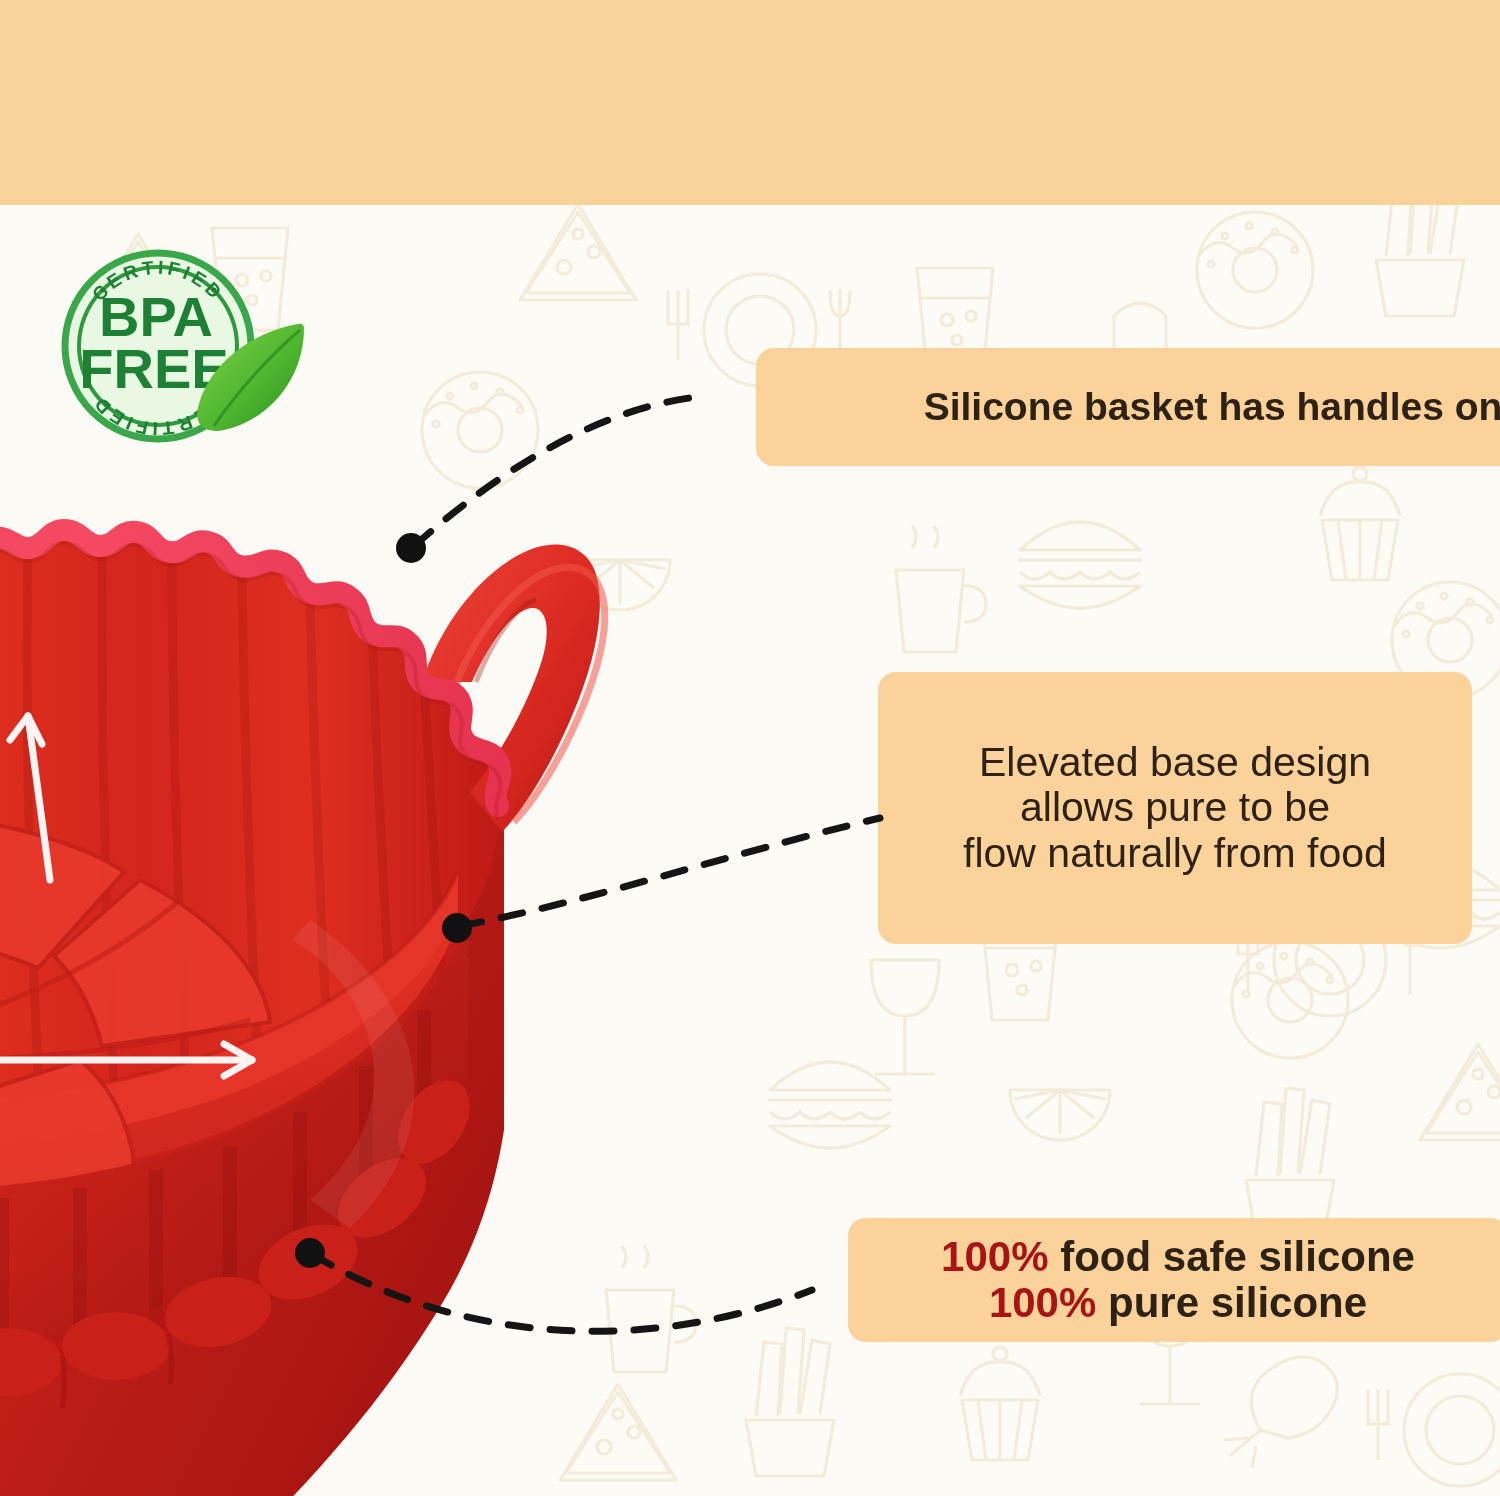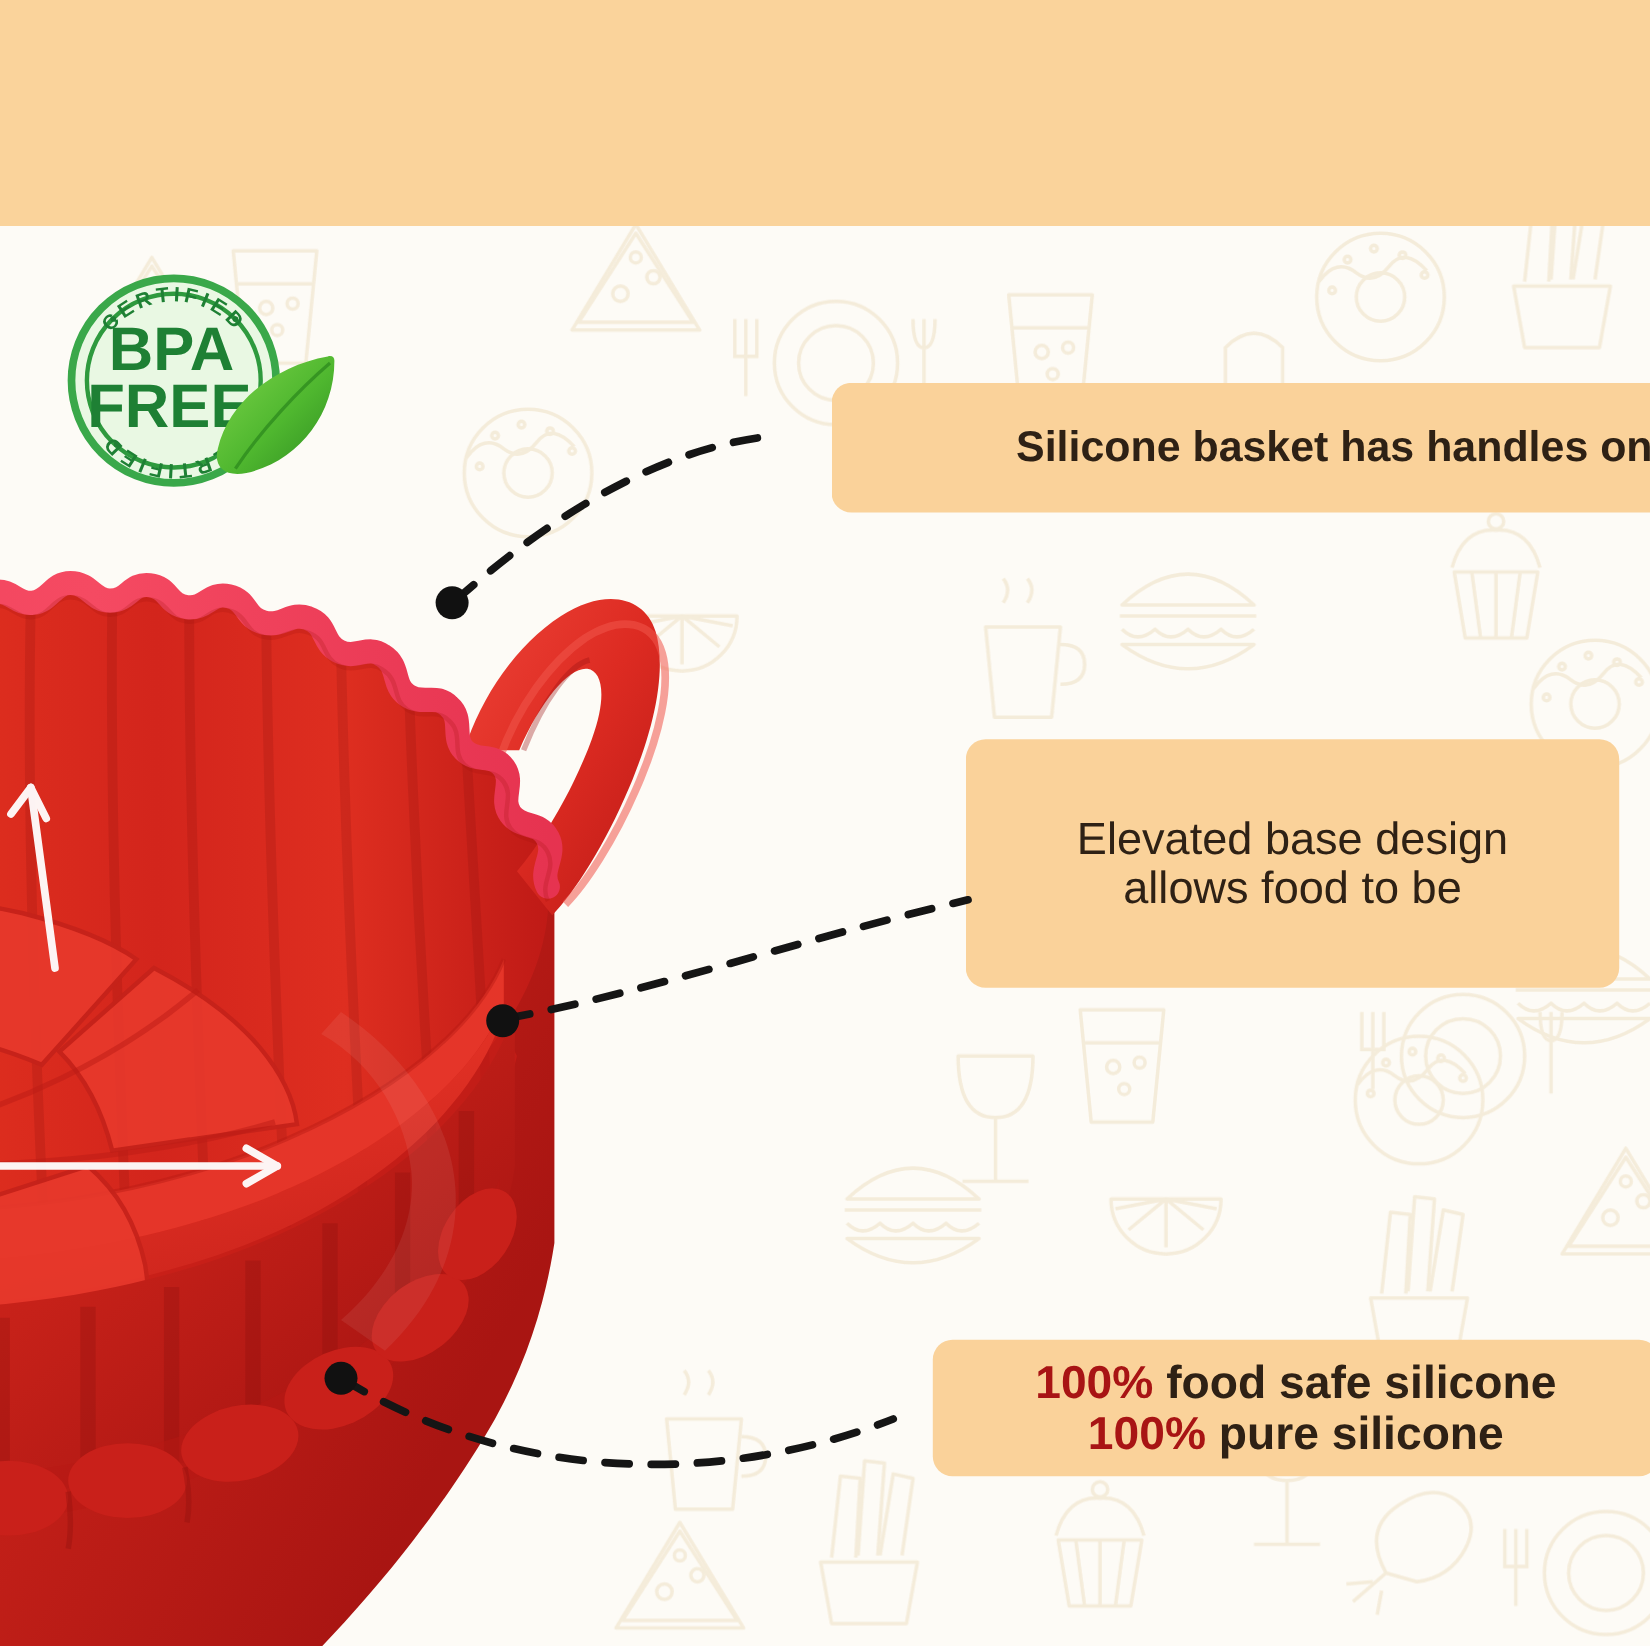--- a/index.html
+++ b/index.html
@@ -103,21 +103,21 @@
     height: 118px;
     font-size: 39px;
     line-height: 1.08;
     font-weight: 600;
     margin-left: 48px;
   }
   #callout-base {
     left: 878px;
     top: 672px;
     width: 594px;
-    height: 226px;
+    height: 272px;
     font-size: 41px;
     line-height: 1.1;
     font-weight: 500;
     padding: 0 14px;
   }
   #callout-safe {
     left: 812px;
     top: 1218px;
     width: 660px;
     height: 124px;
@@ -588,21 +588,22 @@
 
   <div class="callout" id="callout-handles">
     <div>
       <span class="line">Silicone basket has handles on</span>
     </div>
   </div>
 
   <div class="callout" id="callout-base">
     <div>
       <span class="line">Elevated base design</span>
-      <span class="line">allows food to be</span>
+      <span class="line">allows pure to be</span>
+      <span class="line">flow naturally from food</span>
     </div>
   </div>
 
   <div class="callout" id="callout-safe">
     <div>
       <span class="line">
         <span class="pct">100%</span><span> food safe silicone</span>
       </span>
       <span class="line">
         <span class="pct">100%</span><span> pure silicone</span>

